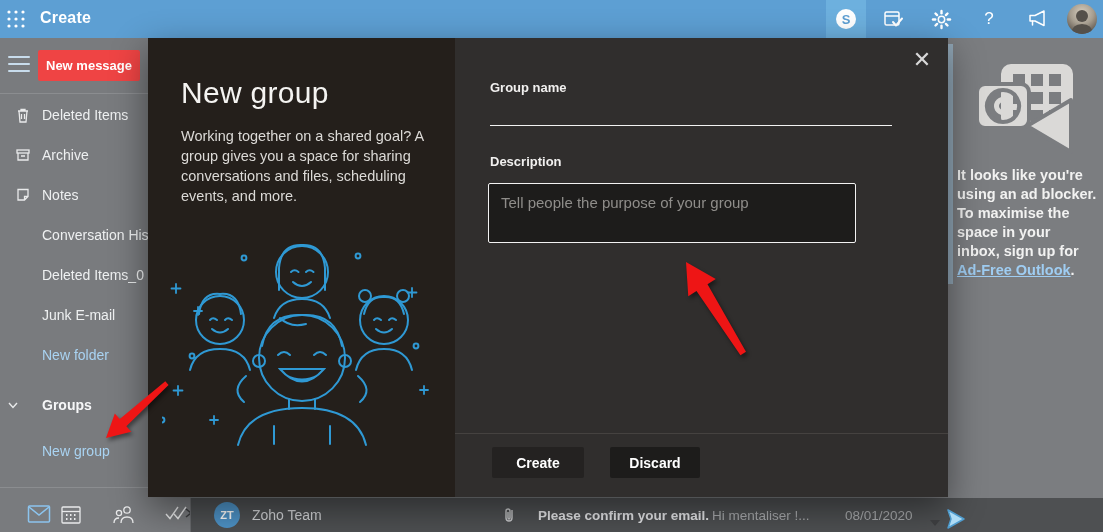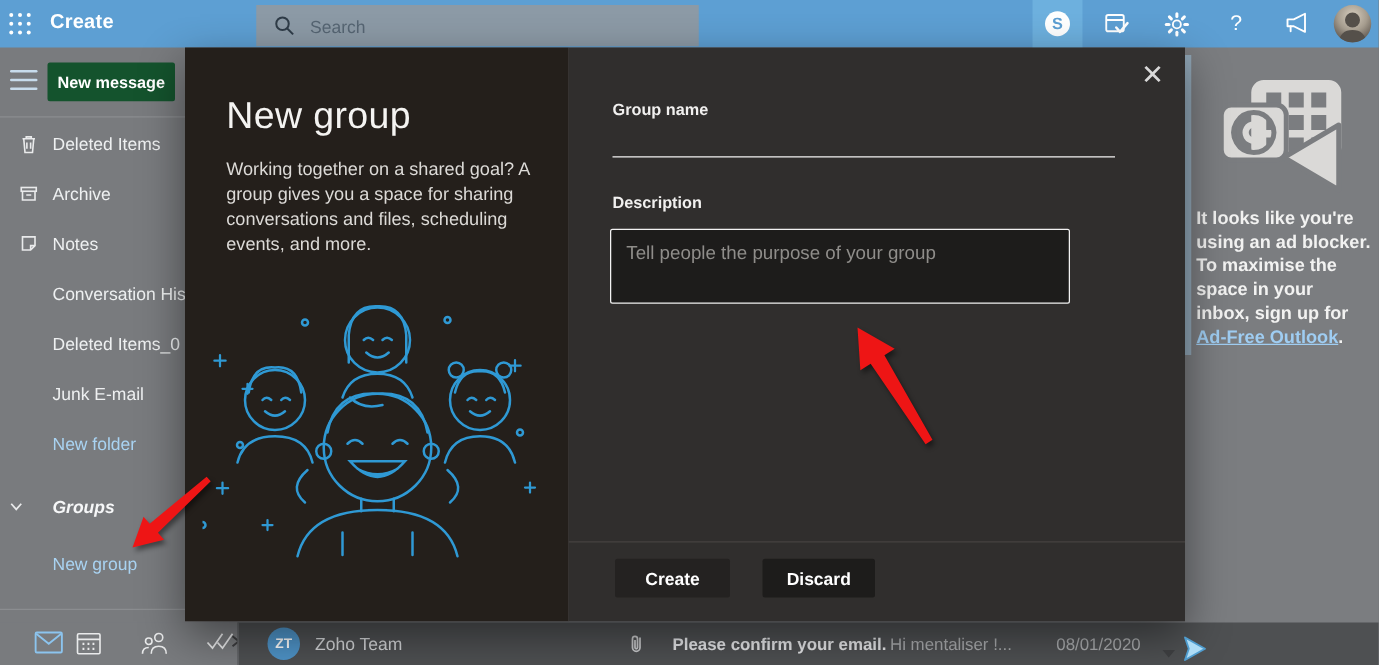--- a/index.html
+++ b/index.html
@@ -26,21 +26,21 @@
     position:absolute; right:6px; top:4px; width:30px; height:30px; border-radius:50%;
     overflow:hidden; cursor:pointer;
     background: radial-gradient(circle at 50% 30%, #d8cfc0 0%, #a59c8e 45%, #6b635a 75%, #4a443e 100%);
   }
   .avatar svg { display:block; }
 
   
   .sidebar { position:absolute; left:0; top:38px; width:190px; height:460px; background:#797b7e; z-index:1; }
   .hamburger { position:absolute; left:8px; top:18px; width:22px; height:16px; cursor:pointer; }
   .hamburger div { height:2px; background:#c8dcec; margin-bottom:5px; border-radius:1px; }
-  .newmsg { position:absolute; left:38px; top:12px; width:102px; height:31px; background:#14532d; color:#fff;
+  .newmsg { position:absolute; left:38px; top:12px; width:102px; height:31px; background:#ef4444; color:#fff;
     font-size:13px; font-weight:700; border:none; border-radius:2px; cursor:pointer; font-family:"Liberation Sans",sans-serif; }
   .sb-divider { position:absolute; left:0; width:190px; height:1px; background:#8b8d90; }
   .srow { position:absolute; left:0; width:190px; height:28px; display:flex; align-items:center; cursor:pointer; }
   .srow .fico { width:18px; height:18px; position:absolute; left:14px; }
   .srow .flabel { position:absolute; left:42px; font-size:14px; color:#eef0f1; white-space:nowrap; }
   .srow .blue { color:#a9d3f2; }
   .srow .bold { font-weight:700; color:#f6f7f8; }
   .chev { position:absolute; left:6px; width:14px; height:14px; }
 
   
@@ -103,27 +103,20 @@
       <circle cx="3" cy="10" r="1.6"></circle>
         <circle cx="10" cy="10" r="1.6"></circle>
         <circle cx="17" cy="10" r="1.6"></circle>
       <circle cx="3" cy="17" r="1.6"></circle>
         <circle cx="10" cy="17" r="1.6"></circle>
         <circle cx="17" cy="17" r="1.6"></circle>
     </g>
   </svg>
   <div class="brand">Create</div>
 
-  <div class="searchbox">
-    <svg width="17" height="17" viewBox="0 0 17 17">
-      <circle cx="7" cy="7" r="5" fill="none" stroke="#2f3c48" stroke-width="1.6"></circle>
-      <line x1="10.6" y1="10.6" x2="15.5" y2="15.5" stroke="#2f3c48" stroke-width="1.6"></line>
-    </svg>
-    <input placeholder="Search" style="">
-  </div>
 
   <div class="tb-ico skype-wrap" style="left:826px;">
     <svg width="22" height="22" viewBox="0 0 22 22">
       <circle cx="11" cy="11" r="10" fill="#ffffff"></circle>
       <text x="11" y="15.5" text-anchor="middle" font-size="13" font-weight="700" fill="#5d9fd3" font-family="Liberation Sans, sans-serif">S</text>
     </svg>
   </div>
   <div class="tb-ico" style="left:874px;">
     <svg width="22" height="22" viewBox="0 0 22 22" fill="none" stroke="#ffffff" stroke-width="1.5">
       <rect x="2" y="4" width="14" height="13" rx="1.5"></rect>
@@ -197,21 +190,21 @@
   <div class="srow" style="top:223px;">
     <span class="flabel">Deleted Items_0</span>
   </div>
   <div class="srow" style="top:263px;">
     <span class="flabel">Junk E-mail</span>
   </div>
   <div class="srow" style="top:303px;">
     <span class="flabel blue">New folder</span>
   </div>
 
-  <div class="srow" style="top:353px;font-style:italic;">
+  <div class="srow" style="top:353px;">
     <svg class="chev" viewBox="0 0 14 14" fill="none" stroke="#e9eaeb" stroke-width="1.4">
       <polyline points="3,5 7,9.5 11,5"></polyline>
     </svg>
     <span class="flabel bold">Groups</span>
   </div>
   <div class="srow" style="top:399px;">
     <span class="flabel blue">New group</span>
   </div>
   <div class="sb-divider" style="top:449px;"></div>
 </div>

